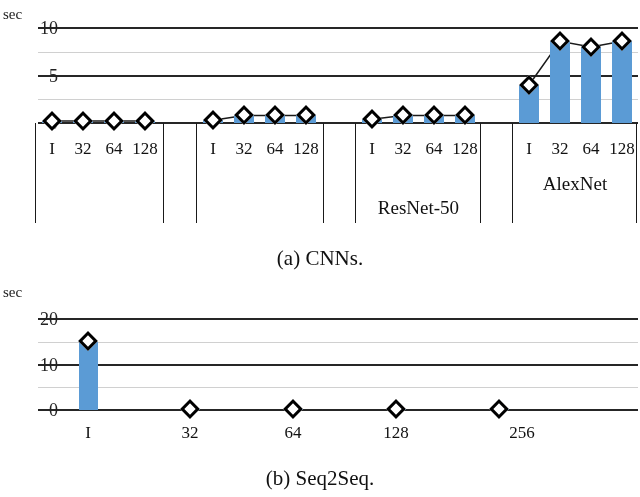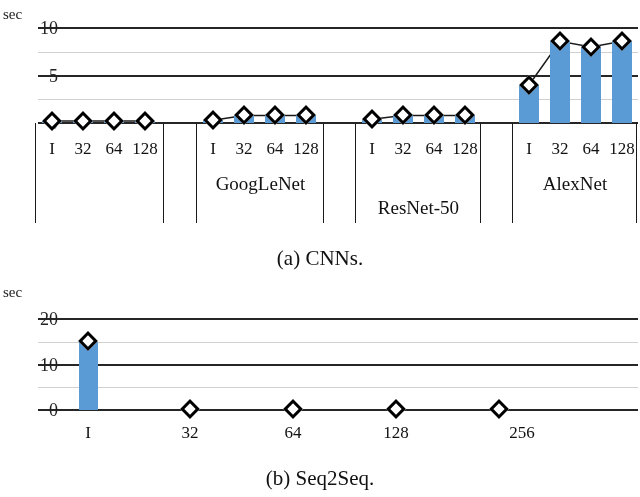--- a/index.html
+++ b/index.html
@@ -56,23 +56,20 @@
     <div class="marker" style="left: 137.5px; top: 113.6px;"></div>
     <div class="bracket" style="left: 196px; top: 123px; width: 126px; height: 100px;"></div>
     <div class="bar" style="left: 203px; top: 120.15px; width: 20px; height: 2.85px;"></div>
     <div class="cat-label" style="left: 198px; top: 140px; width: 30px;">I</div>
     <div class="bar" style="left: 234px; top: 115.4px; width: 20px; height: 7.6px;"></div>
     <div class="cat-label" style="left: 229px; top: 140px; width: 30px;">32</div>
     <div class="bar" style="left: 265px; top: 115.4px; width: 20px; height: 7.6px;"></div>
     <div class="cat-label" style="left: 260px; top: 140px; width: 30px;">64</div>
     <div class="bar" style="left: 296px; top: 115.4px; width: 20px; height: 7.6px;"></div>
     <div class="cat-label" style="left: 291px; top: 140px; width: 30px;">128</div>
-    <div class="group-label" style="left: 196px; top: 172px; width: 129px;">
-      <div>GoogLeNet</div>
-    </div>
     <div class="marker" style="left: 205.5px; top: 112.65px;"></div>
     <div class="marker" style="left: 236.5px; top: 107.9px;"></div>
     <div class="marker" style="left: 267.5px; top: 107.9px;"></div>
     <div class="marker" style="left: 298.5px; top: 107.9px;"></div>
     <div class="bracket" style="left: 355px; top: 123px; width: 124px; height: 100px;"></div>
     <div class="bar" style="left: 362px; top: 119.2px; width: 20px; height: 3.8px;"></div>
     <div class="cat-label" style="left: 357px; top: 140px; width: 30px;">I</div>
     <div class="bar" style="left: 393px; top: 115.4px; width: 20px; height: 7.6px;"></div>
     <div class="cat-label" style="left: 388px; top: 140px; width: 30px;">32</div>
     <div class="bar" style="left: 424px; top: 115.4px; width: 20px; height: 7.6px;"></div>

